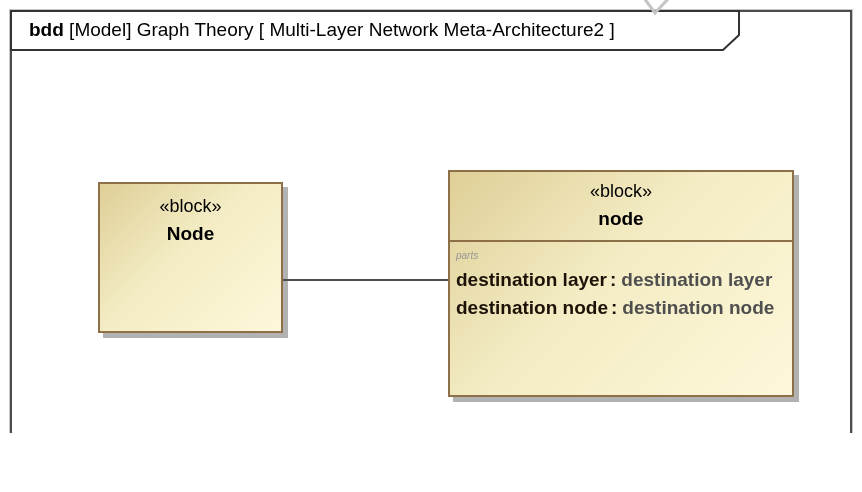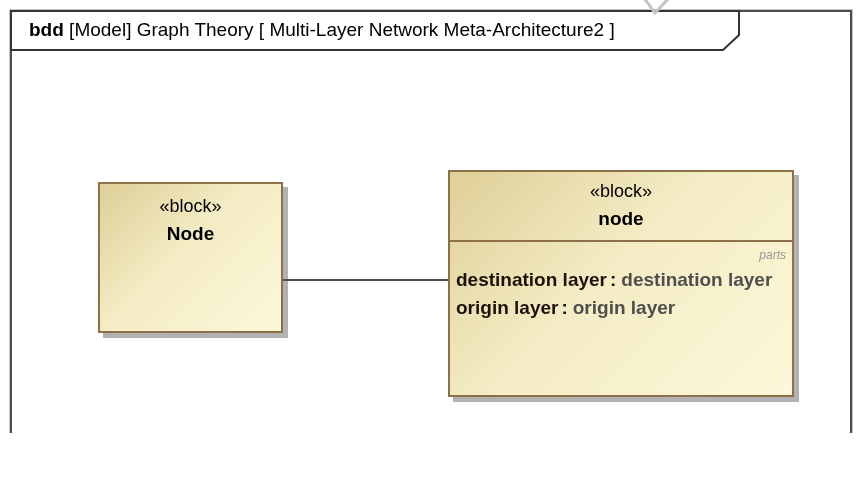--- a/index.html
+++ b/index.html
@@ -38,22 +38,22 @@
   .block-node{left:98px;top:182px;width:185px;height:151px;}
   .block-edge{left:448px;top:170px;width:346px;height:227px;}
   .block-header{text-align:center;}
   .block-node .block-header{padding-top:10px;}
   .block-edge .block-header{padding-top:7px;}
   .stereotype{font-size:18px;color:#000;line-height:25px;}
   .block-name{font-size:19px;font-weight:bold;color:#000;line-height:29px;}
   .divider{border-top:2px solid #8e7048;margin-top:7px;}
   .parts-compartment{padding:3px 6px 0 6px;}
   .parts-label{
-    text-align:right;font-style:italic;
-    font-size:12px;color:#969696;line-height:21px;
+    text-align:left;font-style:italic;
+    font-size:10px;color:#969696;line-height:21px;
   }
   .part-row{
     font-size:19px;line-height:28px;white-space:nowrap;font-weight:bold;
   }
   .part-name{color:#1c1208;}
   .part-sep{color:#1c1208;margin:0 5px 0 3px;}
   .part-type{color:#4f4f4f;}
   
   .connector{
     position:absolute;left:283px;top:279px;
@@ -90,19 +90,19 @@
     <div class="block-header">
       <div class="stereotype">«block»</div>
       <div class="block-name">node</div>
     </div>
     <div class="divider"></div>
     <div class="parts-compartment">
       <div class="parts-label">parts</div>
 
       <div class="part-row"><span class="part-name">destination layer</span><span class="part-sep">:</span><span class="part-type">destination layer</span></div>
 
+      <div class="part-row"><span class="part-name">destination node</span><span class="part-sep">:</span><span class="part-type">destination node</span></div>
 
-      <div class="part-row"><span class="part-name">origin layer</span><span class="part-sep">:</span><span class="part-type">origin layer</span></div>
 
     </div>
   </div>
 
 </div>
 
 </body></html>

